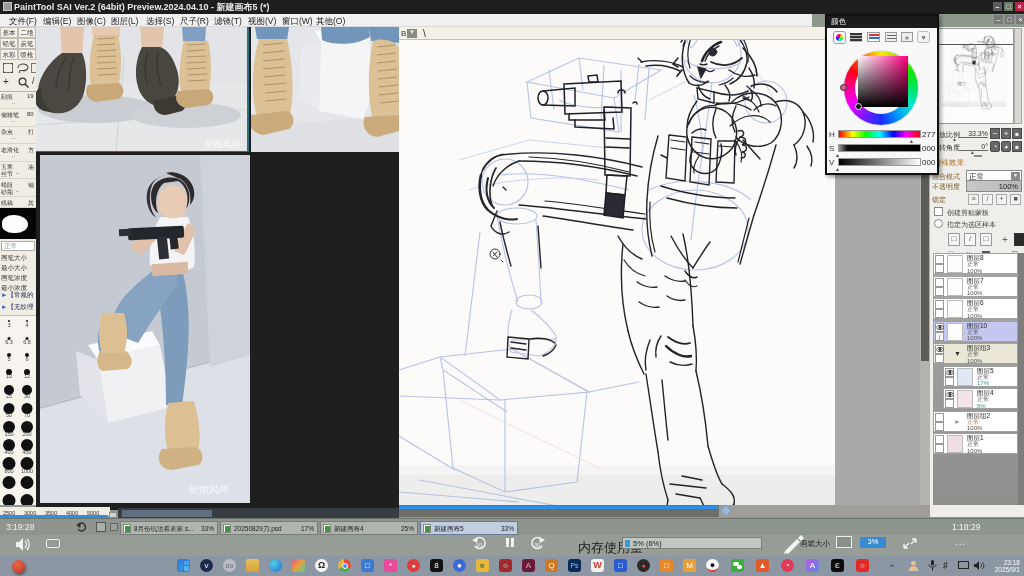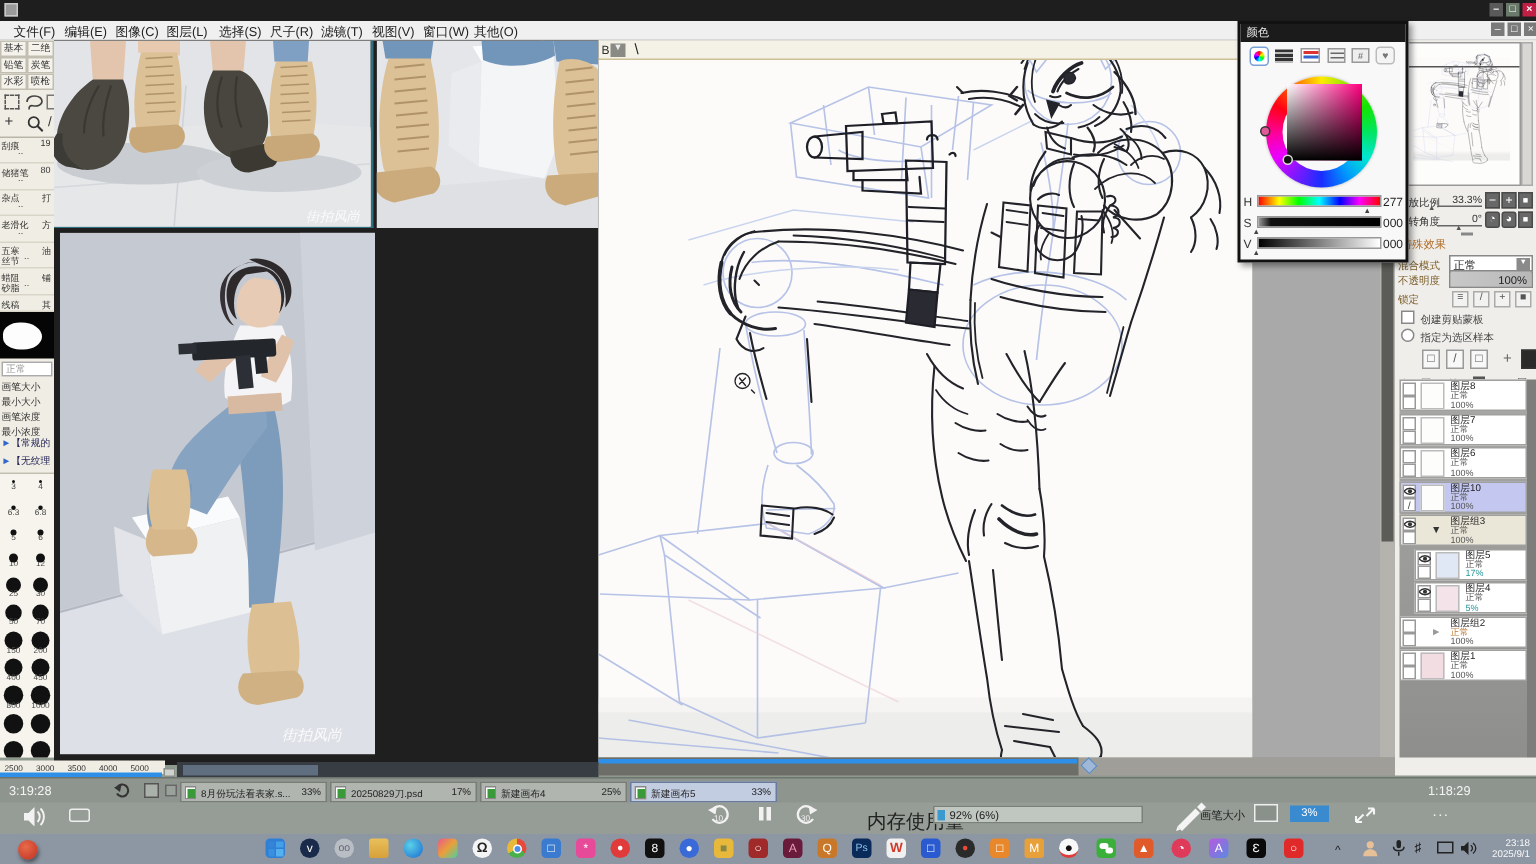--- a/index.html
+++ b/index.html
@@ -2,21 +2,21 @@
 <html><head><meta charset="utf-8">
 <style>
 *{margin:0;padding:0;box-sizing:border-box}
 html,body{width:1024px;height:576px;overflow:hidden;font-family:"Liberation Sans",sans-serif}
 .abs{position:absolute}
 #stage{position:relative;width:1024px;height:576px;background:#8e998e;overflow:hidden}
 
 #titlebar{left:0;top:0;width:1024px;height:14px;background:#1e1e1e;color:#e8e8e8;font-size:9px;font-weight:bold;line-height:14px}
 #titlebar .ttxt{position:absolute;left:24px;top:0}
 .winbtn{position:absolute;top:2px;width:9px;height:9px;font-size:7px;line-height:9px;text-align:center;color:#fff}
-#menubar{left:0;top:14px;width:1024px;height:13px;background:#f0f0f0;border-bottom:1px solid #d9d9d9;font-size:8.5px;color:#222}
+#menubar{left:0;top:14px;width:812px;height:13px;background:#f0f0f0;border-bottom:1px solid #d9d9d9;font-size:8.5px;color:#222}
 #menubar span{position:absolute;top:2px}
 .mdibtn{position:absolute;top:15px;width:9px;height:9px;background:#7a7a7a;color:#fff;font-size:7px;line-height:9px;text-align:center}
 
 #leftstrip{left:0;top:27px;width:36px;height:478px;background:#f0eee4;overflow:hidden}
 .ltab{position:absolute;width:18px;height:11px;background:#f4f2ea;border:1px solid #c2bfb2;font-size:6.5px;line-height:10px;text-align:center;color:#333}
 .brow{position:absolute;left:0;width:36px;height:17px;border-bottom:1px solid #d8d5c8;font-size:6px;color:#333}
 .dotc{position:absolute;width:7px;height:7px}
 .gridcell{position:absolute;font-size:5.5px;color:#444;text-align:center}
 .gdot{border-radius:50%;background:#111;position:absolute;left:50%;transform:translateX(-50%)}
 
@@ -54,20 +54,21 @@
 .ftab.sel{background:#c2cde2;border-color:#6a7a9a}
 .fico{position:absolute;left:2px;top:2px;width:8px;height:9px;background:#fff;border:1px solid #888}
 .fico:before{content:"";position:absolute;left:1px;top:1px;width:5px;height:6px;background:#3a9a3a}
 .fnm{position:absolute;left:13px;top:3px;white-space:nowrap;overflow:hidden;max-width:62px}
 .fpc{position:absolute;right:3px;top:3px}
 </style></head>
 <body>
 <div id="stage">
 
 <div class="abs" id="titlebar">
+      <span class="ttxt" style="left:14px">PaintTool SAI Ver.2 (64bit) Preview.2024.04.10 - 新建画布5 (*)</span>
 <span style="position:absolute;left:3px;top:2px;width:9px;height:9px;background:#9a9a9a;border:1px solid #c8c8c8"></span>
 <span class="winbtn" style="left:993px;background:#5a5a5a">–</span>
 <span class="winbtn" style="left:1004px;background:#6a7a6a">□</span>
 <span class="winbtn" style="left:1015px;background:#c21f45">×</span>
 </div>
 
 <div class="abs" id="menubar">
 <span style="left:9px">文件(F)</span>
       <span style="left:43px">编辑(E)</span>
       <span style="left:77px">图像(C)</span>
@@ -816,21 +817,21 @@
 <span style="position:absolute;left:506px;top:3px;width:3px;height:9px;background:#f2f2f2"></span>
       <span style="position:absolute;left:511px;top:3px;width:3px;height:9px;background:#f2f2f2"></span>
 <svg style="position:absolute;left:530px;top:1px" width="15" height="14" viewBox="0 0 15 14">
         <path d="M12,4 A5.5,5.5 0 1 0 12,10" fill="none" stroke="#f2f2f2" stroke-width="1.5"></path>
         <polygon points="15,4 9,1 10,7" fill="#f2f2f2"></polygon>
         <text x="4" y="11" font-size="5.5" fill="#f2f2f2">30</text>
       </svg>
 <span style="position:absolute;left:578px;top:4px;color:#222;font-size:13px">内存使用量</span>
 <span style="position:absolute;left:622px;top:2px;width:140px;height:12px;background:#c0c6c0;border:1px solid #7a807a">
         <span style="position:absolute;left:2px;top:2px;width:5px;height:7px;background:#3a9ad0"></span>
-        <span style="position:absolute;left:10px;top:1px;color:#222;font-size:7.5px">92% (6%)</span>
+        <span style="position:absolute;left:10px;top:1px;color:#222;font-size:7.5px">5% (6%)</span>
       </span>
 <span style="position:absolute;left:800px;top:4px;color:#222;font-size:7.5px">画笔大小</span>
 <span style="position:absolute;left:860px;top:2px;width:26px;height:11px;background:#3a8ad0;color:#fff;font-size:7.5px;text-align:center">3%</span>
 <svg style="position:absolute;left:782px;top:-1px" width="22" height="20" viewBox="0 0 22 20">
         <path d="M3,17 L15,5 L18,8 L6,20 Z M16,4 L19,1 L22,4 L19,7 Z" fill="#f4f4f4"></path>
         <path d="M3,17 L2,20 L5,19 Z" fill="#f4f4f4"></path>
       </svg>
 <span style="position:absolute;left:836px;top:1px;width:16px;height:12px;border:1.5px solid #eee;background:#8a908a"></span>
 <svg style="position:absolute;left:902px;top:2px" width="16" height="13" viewBox="0 0 16 13">
         <path d="M2,11 L7,6 M2,11 L2,7 M2,11 L6,11 M14,2 L9,7 M14,2 L14,6 M14,2 L10,2" stroke="#f4f4f4" stroke-width="1.4" fill="none"></path>

